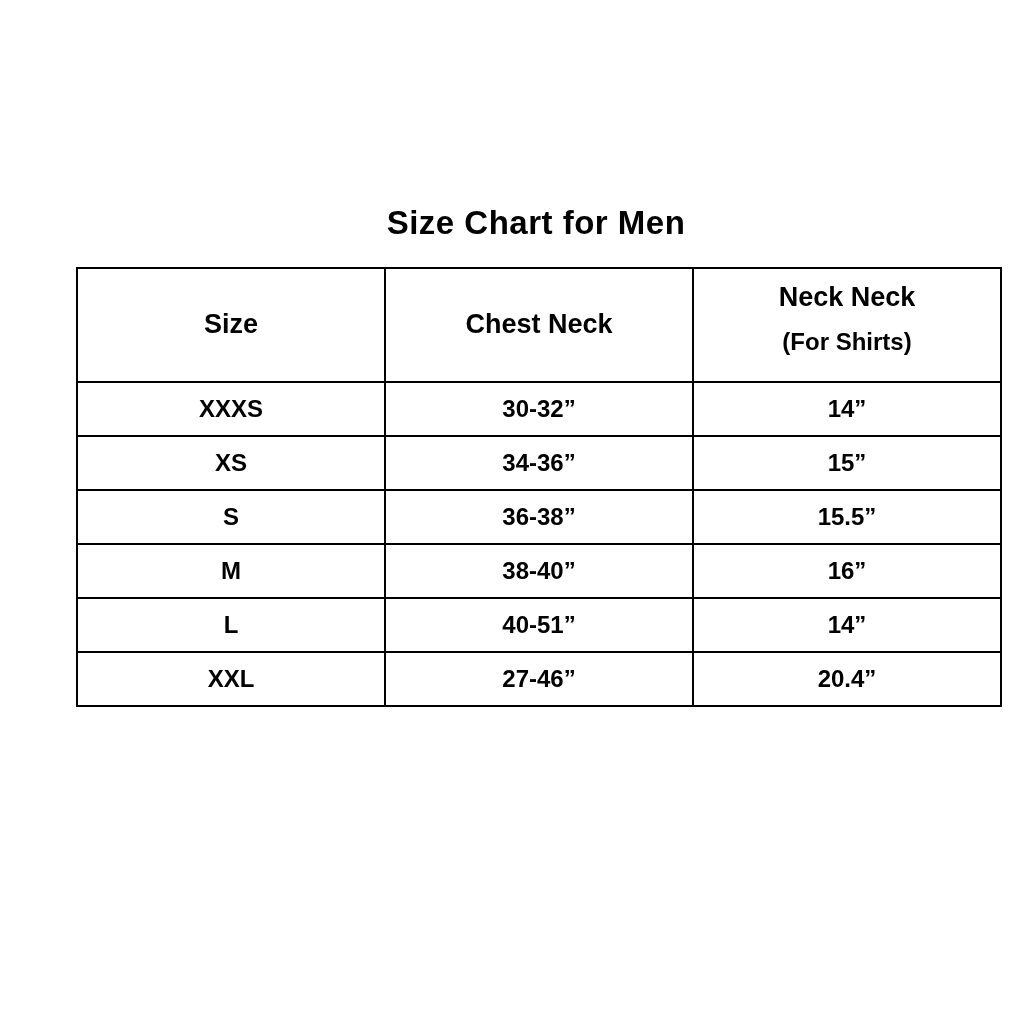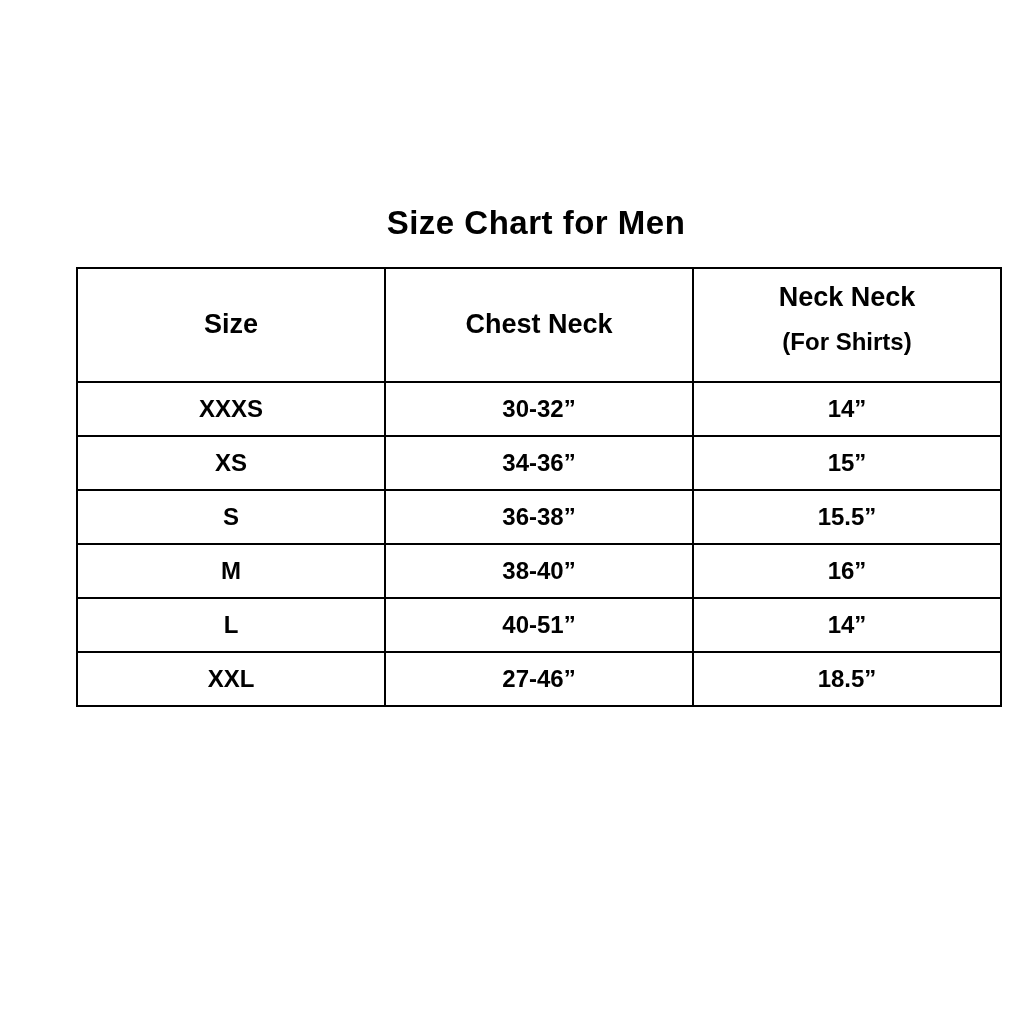--- a/index.html
+++ b/index.html
@@ -108,19 +108,19 @@
     <tr>
       <td>L</td>
       <td>40-51”</td>
       <td>14”</td>
     </tr>
 
 
     <tr>
       <td>XXL</td>
       <td>27-46”</td>
-      <td>18.5”</td>
+      <td>20.4”</td>
     </tr>
 
   </tbody>
   </table>
 
 </div>
 
 </body></html>

